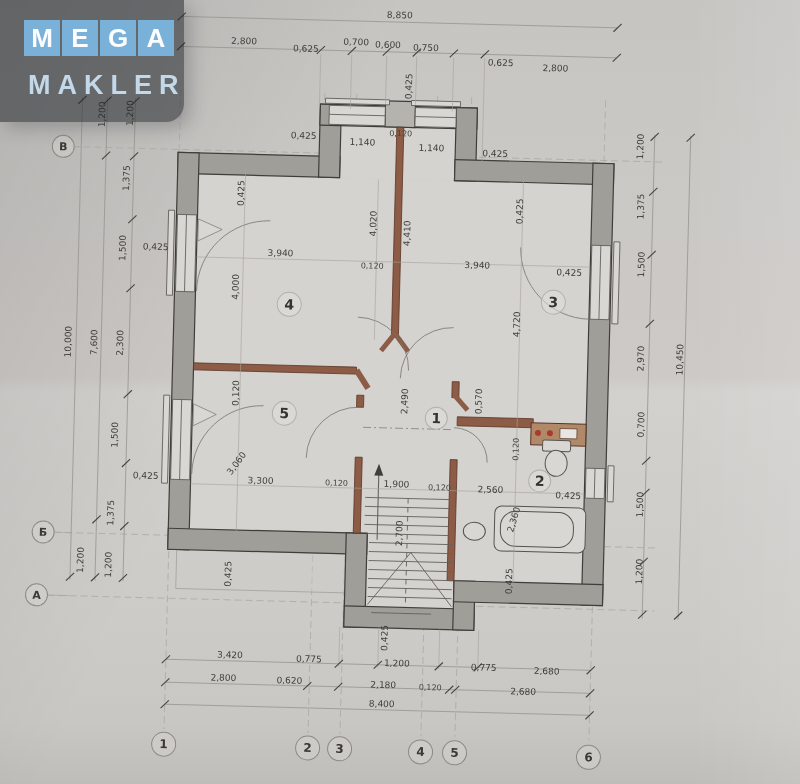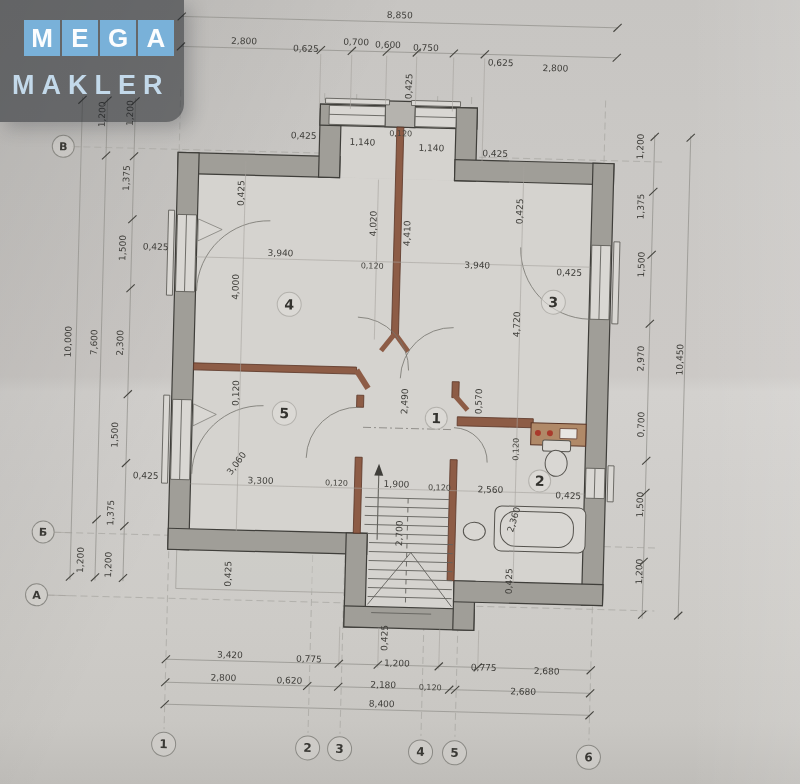--- a/index.html
+++ b/index.html
@@ -30,21 +30,21 @@
   .circ{fill:rgba(214,212,208,.45);stroke:#8b8a85;stroke-width:1;}
   .halo{fill:rgba(224,222,218,.55);stroke:#b3b1ac;stroke-width:1;}
   .fix{fill:#d9d7d3;stroke:#55534e;stroke-width:1;}
   
   .wm-overlay{position:absolute;left:0;top:0;width:184px;height:122px;
     background:rgba(33,36,42,.55);border-bottom-right-radius:18px;
     box-shadow:6px 6px 18px rgba(33,36,42,.25);}
   .wm-tiles{position:absolute;left:24px;top:20px;display:flex;gap:2px;}
   .wm-tile{width:36px;height:36px;background:#79b1d9;display:flex;align-items:center;justify-content:center;
     font:bold 26px "Liberation Sans",sans-serif;color:#fcfdfe;}
-  .wm-word{position:absolute;left:12px;top:70px;font:bold 27px "Liberation Sans",sans-serif;
+  .wm-word{position:absolute;left:28px;top:70px;font:bold 27px "Liberation Sans",sans-serif;
     letter-spacing:7px;color:#c3d9ea;}
 </style>
 </head>
 <body>
 
 <div class="screen">
 
 <svg class="plan" width="800" height="784" viewBox="0 0 800 784">
 <g transform="rotate(1.5 390 390)">
 

